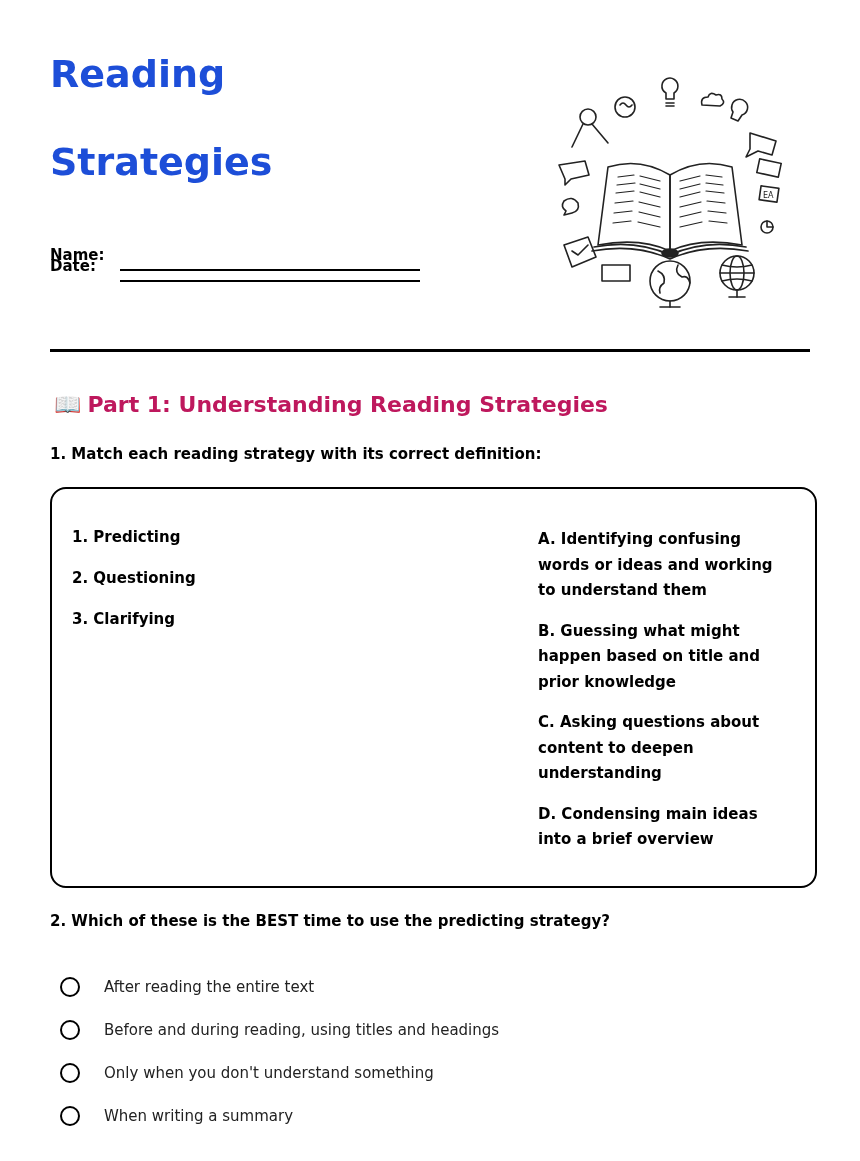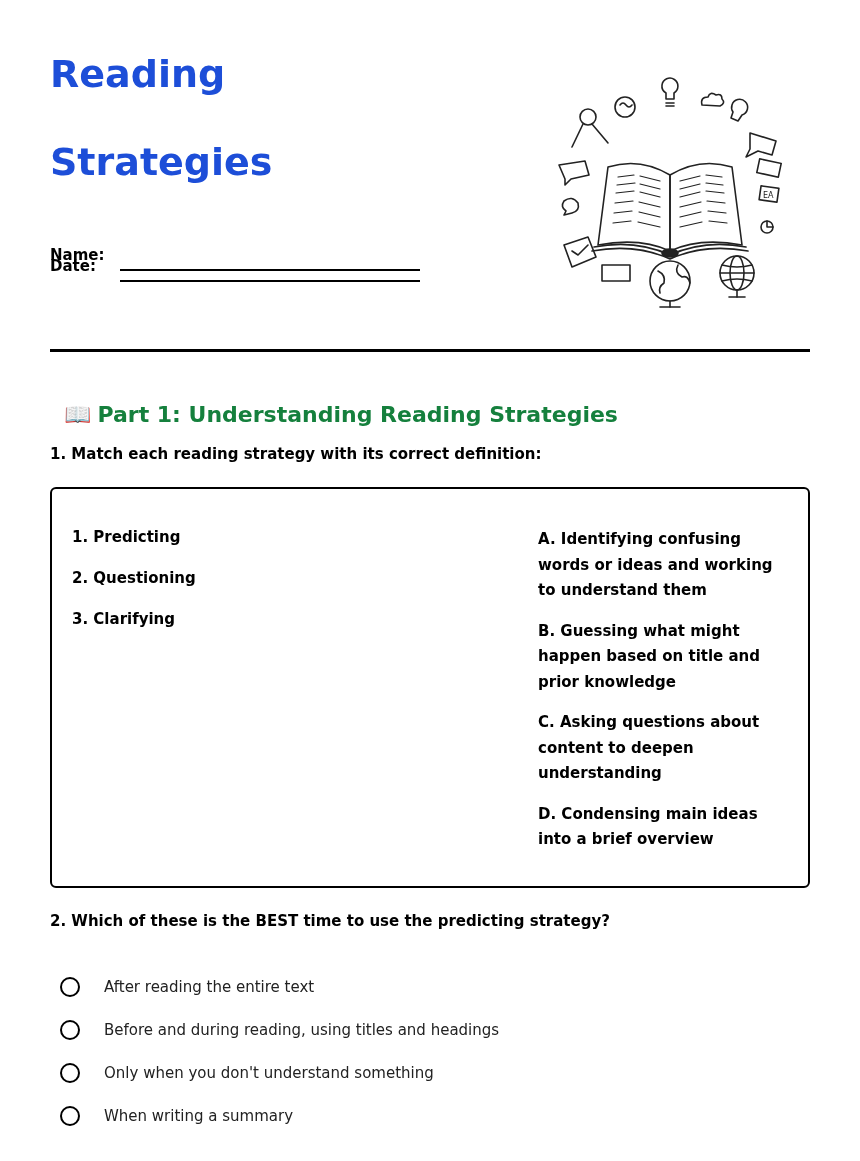--- a/index.html
+++ b/index.html
@@ -11,27 +11,27 @@
     position: absolute; left: 50px; top: 52px; width: 380px;
     font-size: 38px; line-height: 44px; font-weight: bold; color: #1d4ed8;
     margin: 0;
   }
   .field-row { position: absolute; left: 50px; width: 370px; height: 30px; }
   .field-label { position: absolute; left: 0; top: 0; font-size: 15px; font-weight: bold; }
   .field-line { position: absolute; left: 70px; right: 0; top: 23px; border-bottom: 2px solid #000; height: 0; }
   .illustration { position: absolute; left: 550px; top: 75px; width: 240px; height: 240px; }
   .divider { position: absolute; left: 50px; top: 349px; width: 760px; height: 3px; background: #000; }
   .section-heading {
-    position: absolute; left: 50px; top: 388px; font-size: 22px; font-weight: bold; color: #15803d; margin: 14px;
+    position: absolute; left: 50px; top: 388px; font-size: 22px; font-weight: bold; color: #be185d; margin: 4px;
   }
   .section-heading .book-icon { display: inline-block; margin-right: 6px; }
   .question { position: absolute; left: 50px; font-size: 15px; font-weight: bold; margin: 0; }
   .match-box {
     position: absolute; left: 50px; top: 487px; width: 756px; height: 397px;
-    border: 2px solid #000; border-radius: 6px; box-sizing: content-box;
+    border: 2px solid #000; border-radius: 16px; box-sizing: content-box; padding-left: 7px;
   }
   .match-left { position: absolute; left: 20px; top: 38px; }
   .match-left .item { font-size: 15px; font-weight: bold; height: 41px; line-height: 20px; }
   .match-right { position: absolute; left: 486px; top: 38px; width: 250px; }
   .match-right .def { font-size: 15px; font-weight: bold; line-height: 25.5px; margin-bottom: 15px; }
   .options { position: absolute; left: 60px; top: 976px; }
   .option { position: relative; height: 43px; display: flex; align-items: flex-start; cursor: pointer; }
   .radio {
     width: 20px; height: 20px; border: 2px solid #000; border-radius: 50%;
     box-sizing: border-box; margin-top: 1px; flex: none;

